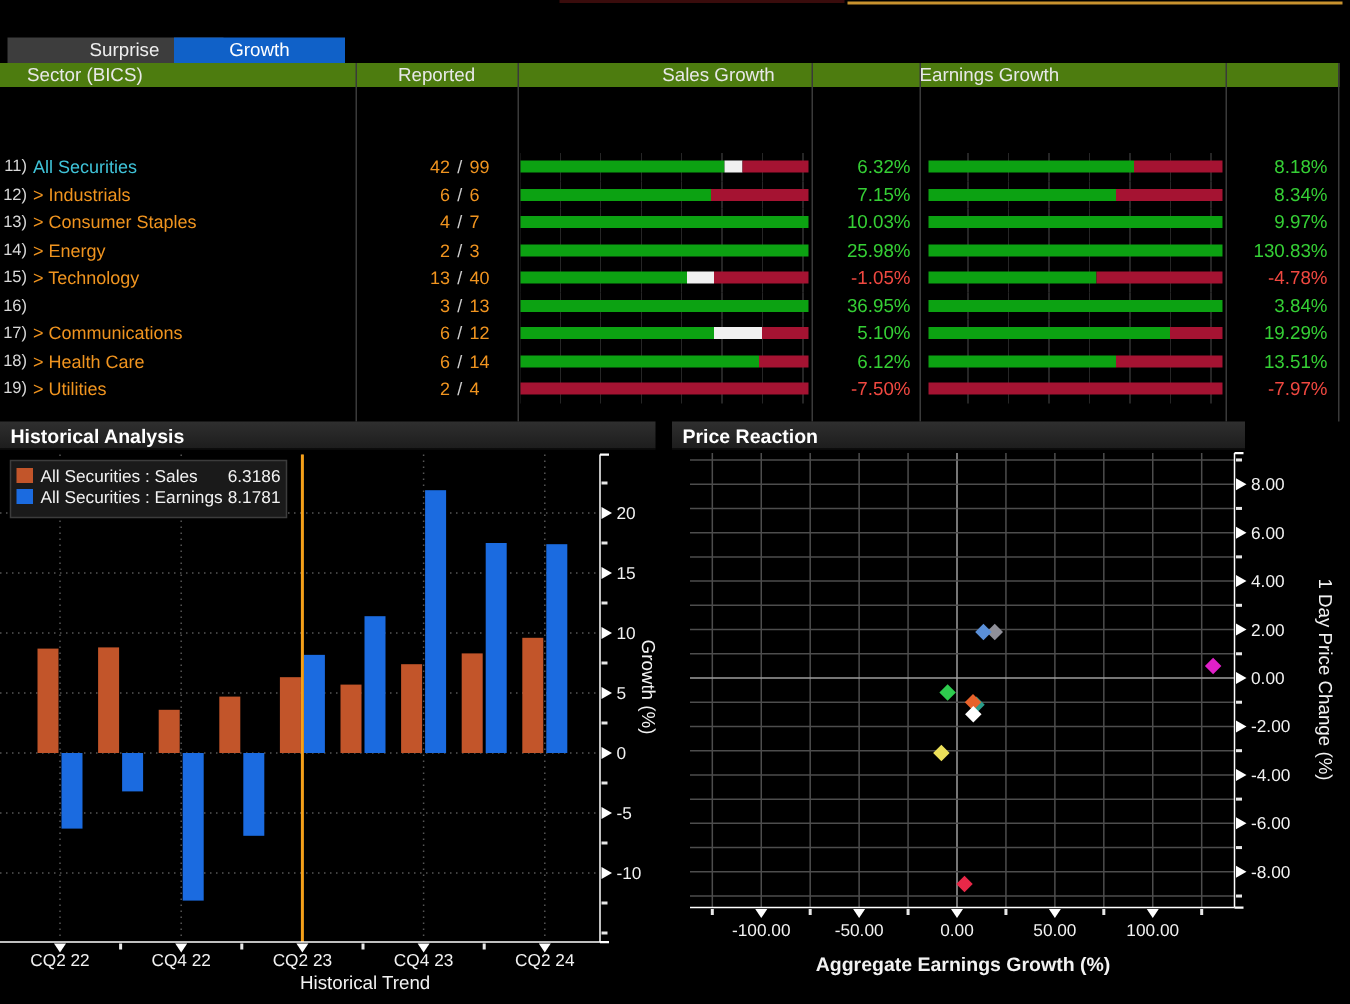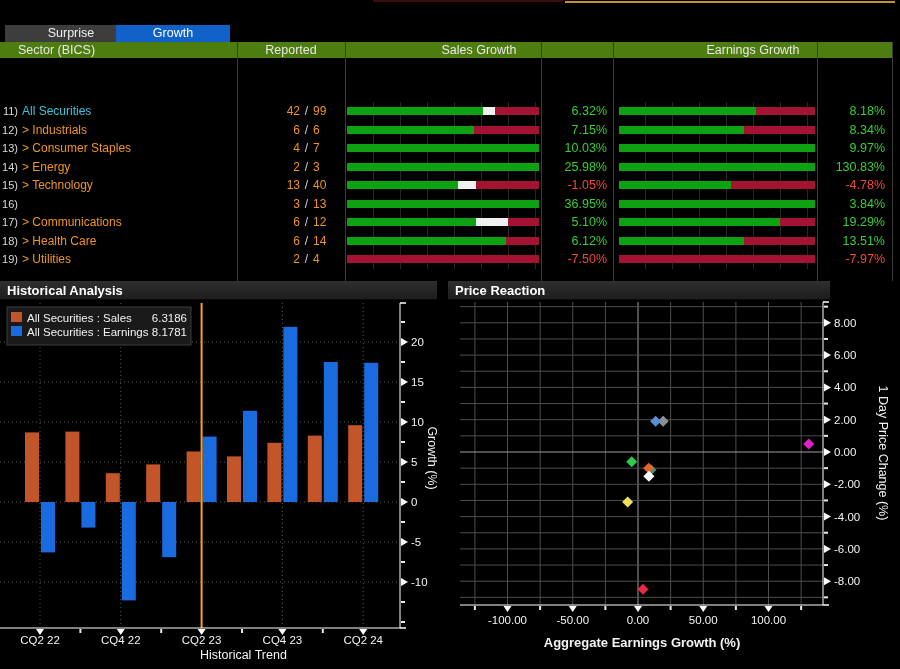--- a/index.html
+++ b/index.html
@@ -2,28 +2,28 @@
 <html><head>
 <meta charset="utf-8">
 <style>
   html,body{margin:0;padding:0;background:#000;}
   .screen{position:relative;width:900px;height:669px;background:#000;overflow:hidden;
           font-family:"Liberation Sans",sans-serif;color:#e6e6e6;}
   .remnant-dark{position:absolute;left:373px;top:0;width:190px;height:2px;background:#3a0c0c;}
   .remnant-amber{position:absolute;left:565px;top:1px;width:330px;height:2px;background:#c8922e;}
   .title{position:absolute;left:3px;top:4px;font-size:14px;font-weight:bold;letter-spacing:.4px;color:#f0941f;}
   .tab{position:absolute;top:25px;height:17px;line-height:17px;text-align:center;font-size:12.5px;color:#eee;cursor:pointer;}
-  .tab-surprise{left:5px;width:132px;background:#3d3d3d;}
+  .tab-surprise{left:5px;width:132px;background:#3d3d3d;padding-left:12px;}
   .tab-growth{left:116px;width:114px;background:#1061c8;color:#fff;}
   .thead{position:absolute;left:0;top:42px;width:893px;height:16px;background:#4d7c0f;font-size:12.5px;color:#e8e8e8;}
   .thead span{position:absolute;top:0;line-height:16px;}
   .h-sector{left:18px;}
   .h-reported{left:237px;width:108px;text-align:center;}
   .h-sales{left:345px;width:268px;text-align:center;}
-  .h-earnings{left:613px;width:280px;text-align:center;}
+  .h-earnings{left:613px;width:280px;text-align:left;}
   .tbody{position:absolute;left:0;top:58px;width:893px;margin-top:44px;}
   .t-row{position:relative;height:18.55px;font-size:12px;line-height:18.55px;cursor:pointer;}
   .rnum{position:absolute;left:0;width:18px;text-align:right;color:#d9d9d9;font-size:11px;}
   .rname{position:absolute;left:22px;white-space:nowrap;}
   .rep{position:absolute;left:240px;width:100px;display:flex;}
   .rep-done{width:60px;text-align:right;}
   .rep-slash{width:13px;text-align:center;color:#cfcfcf;}
   .barcell{position:absolute;top:0;height:18.55px;
      background-image:repeating-linear-gradient(to right,transparent 0 26px,#262626 26px 27px);}
   .barcell.s{left:347px;width:192px;}

